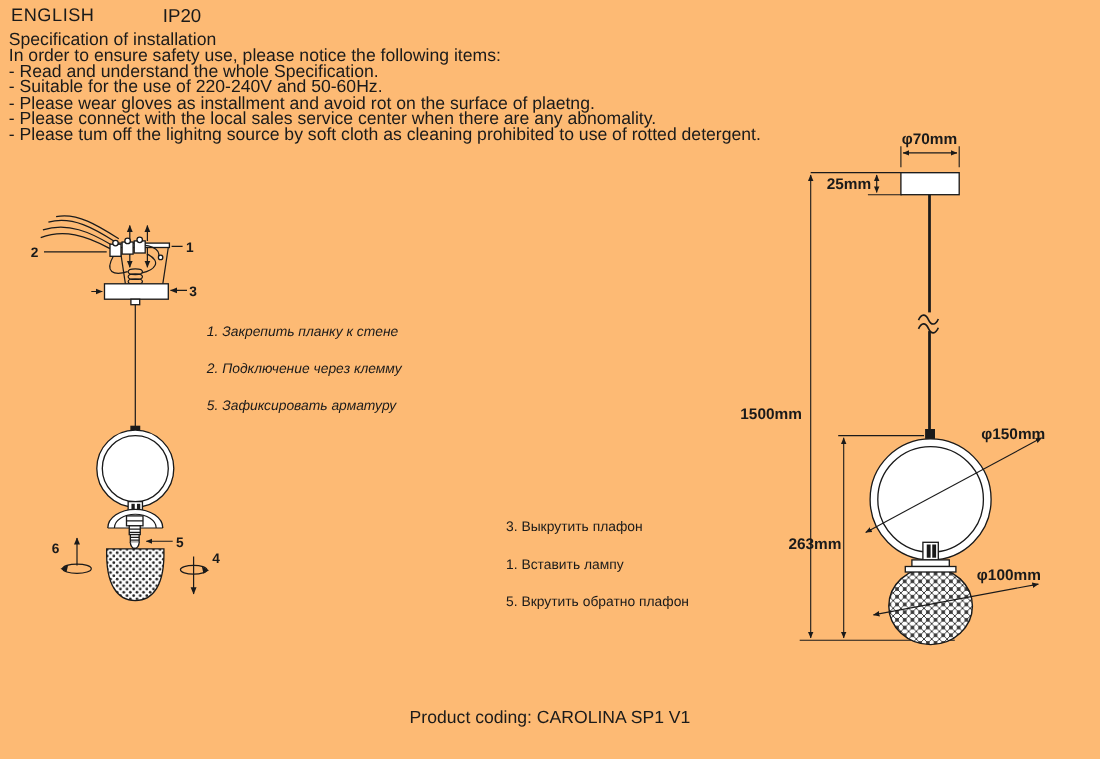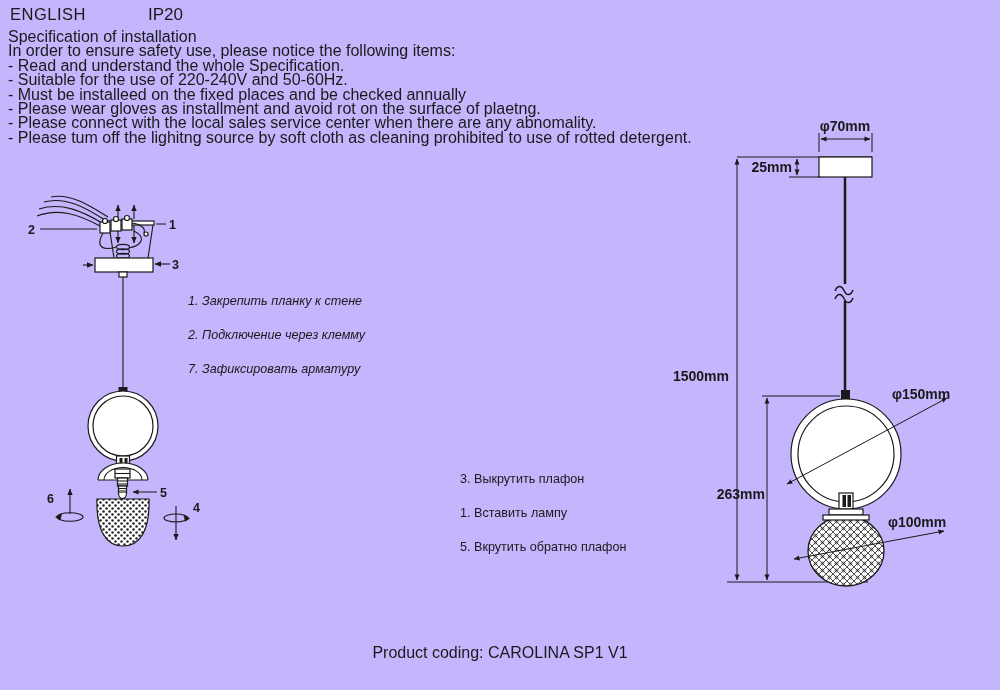--- a/index.html
+++ b/index.html
@@ -1,17 +1,17 @@
 <!DOCTYPE html>
 <html><head>
 <meta charset="utf-8">
 <style>
   html,body { margin:0; padding:0; background:#ffffff; }
   .page {
-    position:relative; width:1000px; height:690px; background:#c4b5fd;
+    position:relative; width:1000px; height:690px; background:#fdba74;
     font-family:"Liberation Sans", sans-serif; color:#1a1a1a; overflow:hidden;
   }
   .hdr-lang { position:absolute; left:10px; top:5px; font-size:16.5px; letter-spacing:.5px; }
   .hdr-ip   { position:absolute; left:148px; top:5px; font-size:17px; }
   .spec { position:absolute; left:8px; top:30px; font-size:16px; line-height:14.4px; white-space:nowrap; }
   .steps { position:absolute; font-size:12.6px; }
   .steps div { margin-bottom:20px; white-space:nowrap; }
   .steps-1 { left:188px; top:294px;font-style:italic; }
   .steps-2 { left:460px; top:472px; }
   .footer { position:absolute; left:0; right:0; top:644px; text-align:center; font-size:16px; }
@@ -30,21 +30,20 @@
 <div class="page">
 
   <span class="hdr-lang">ENGLISH</span>
   <span class="hdr-ip">IP20</span>
 
   <div class="spec">
     <div>Specification of installation</div>
     <div>In order to ensure safety use, please notice the following items:</div>
     <div>- Read and understand the whole Specification.</div>
     <div>- Suitable for the use of 220-240V and 50-60Hz.</div>
-    <div>- Must be installeed on the fixed places and be checked annually</div>
     <div>- Please wear gloves as installment and avoid rot on the surface of plaetng.</div>
     <div>- Please connect with the local sales service center when there are any abnomality.</div>
     <div>- Please tum off the lighitng source by soft cloth as cleaning prohibited to use of rotted detergent.</div>
   </div>
 
   <svg style="left:18px; top:192px;" width="200" height="372" viewBox="18 192 200 372">
     <defs>
       <marker id="ar1" viewBox="0 0 10 10" refX="8.5" refY="5" markerWidth="6.5" markerHeight="6.5" orient="auto-start-reverse">
         <path d="M0,1.2 L9,5 L0,8.8 z" fill="#1a1a1a"></path>
       </marker>
@@ -150,21 +149,21 @@
       <ellipse class="s" cx="176" cy="518" rx="12" ry="4"></ellipse>
       <polygon class="sf" points="190,518.5 183.5,515 185,521.5"></polygon>
       <line class="s" x1="176" y1="506" x2="176" y2="540" marker-end="url(#ar1)"></line>
     </g>
     <text class="num" x="193" y="512">4</text>
   </svg>
 
   <div class="steps steps-1">
     <div>1. Закрепить планку к стене</div>
     <div>2. Подключение через клемму</div>
-    <div>7. Зафиксировать арматуру</div>
+    <div>5. Зафиксировать арматуру</div>
   </div>
 
   <div class="steps steps-2">
     <div>3. Выкрутить плафон</div>
     <div>1. Вставить лампу</div>
     <div>5. Вкрутить обратно плафон</div>
   </div>
 
   <svg style="left:640px; top:100px;" width="340" height="495" viewBox="640 100 340 495">
     <defs>

